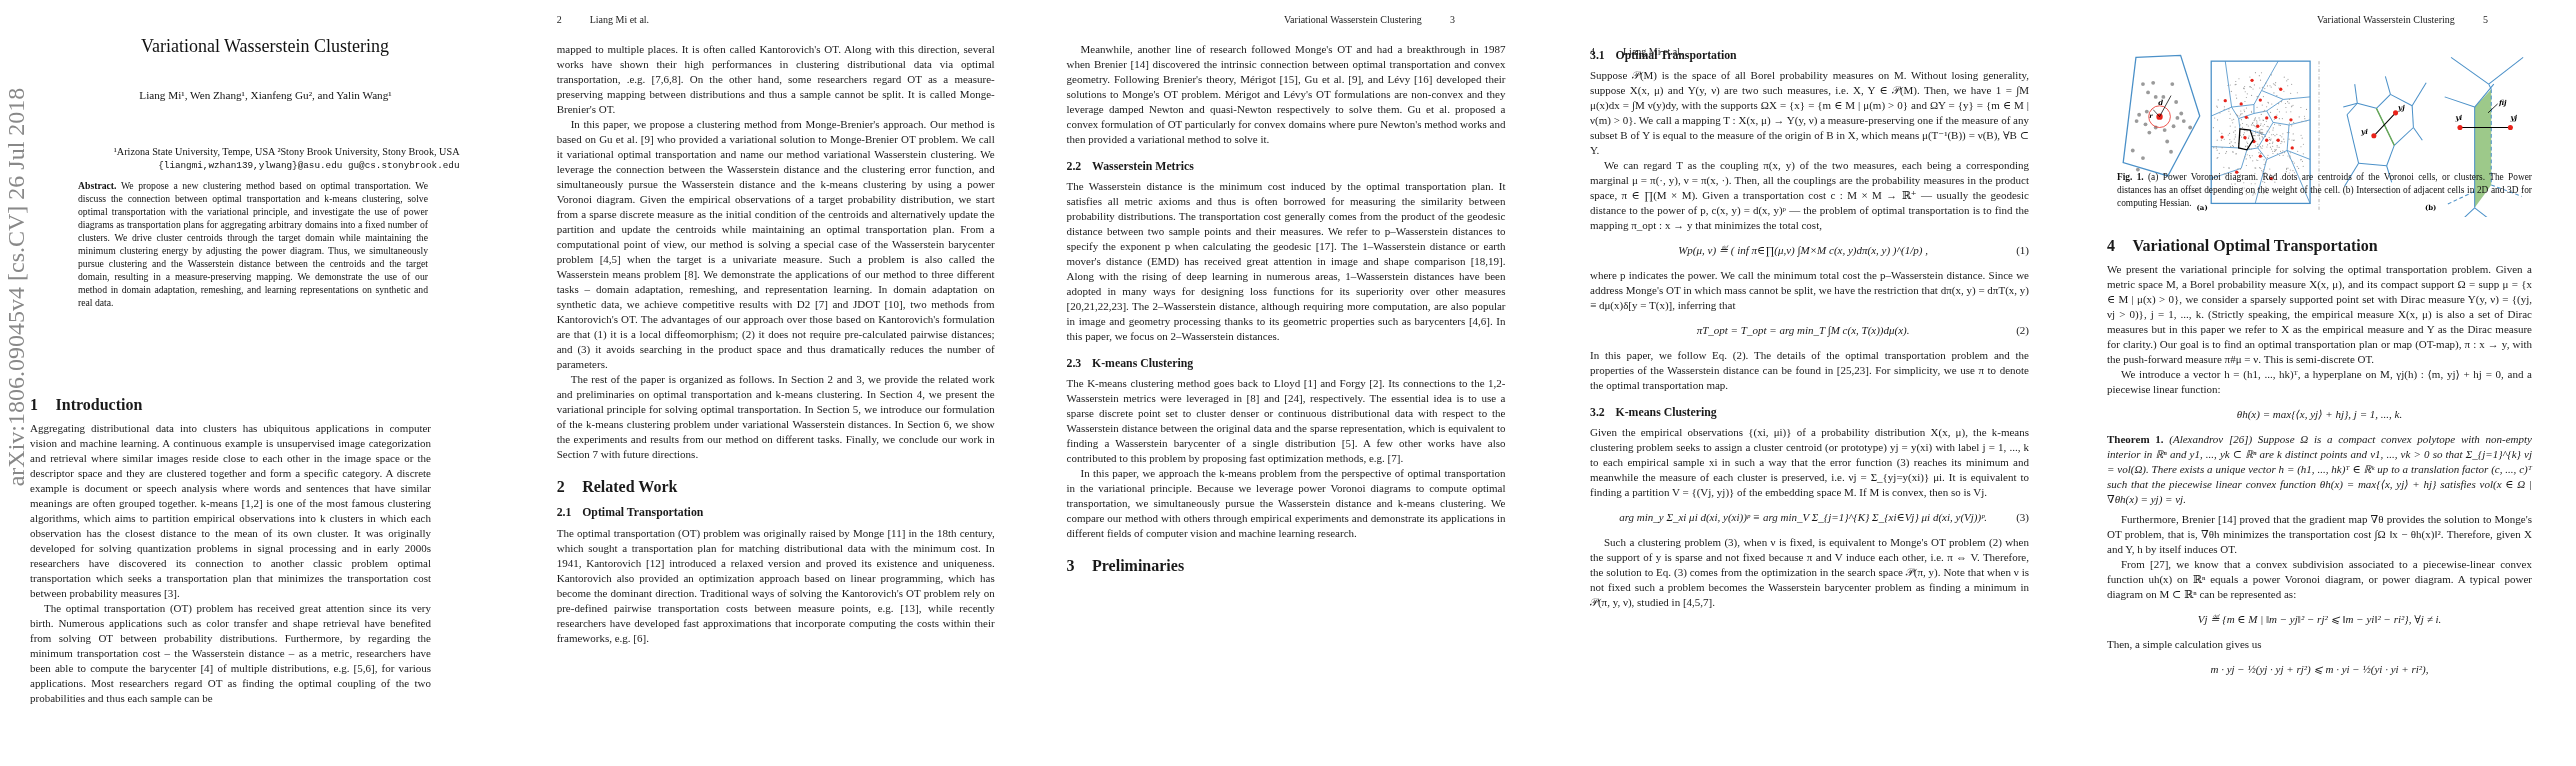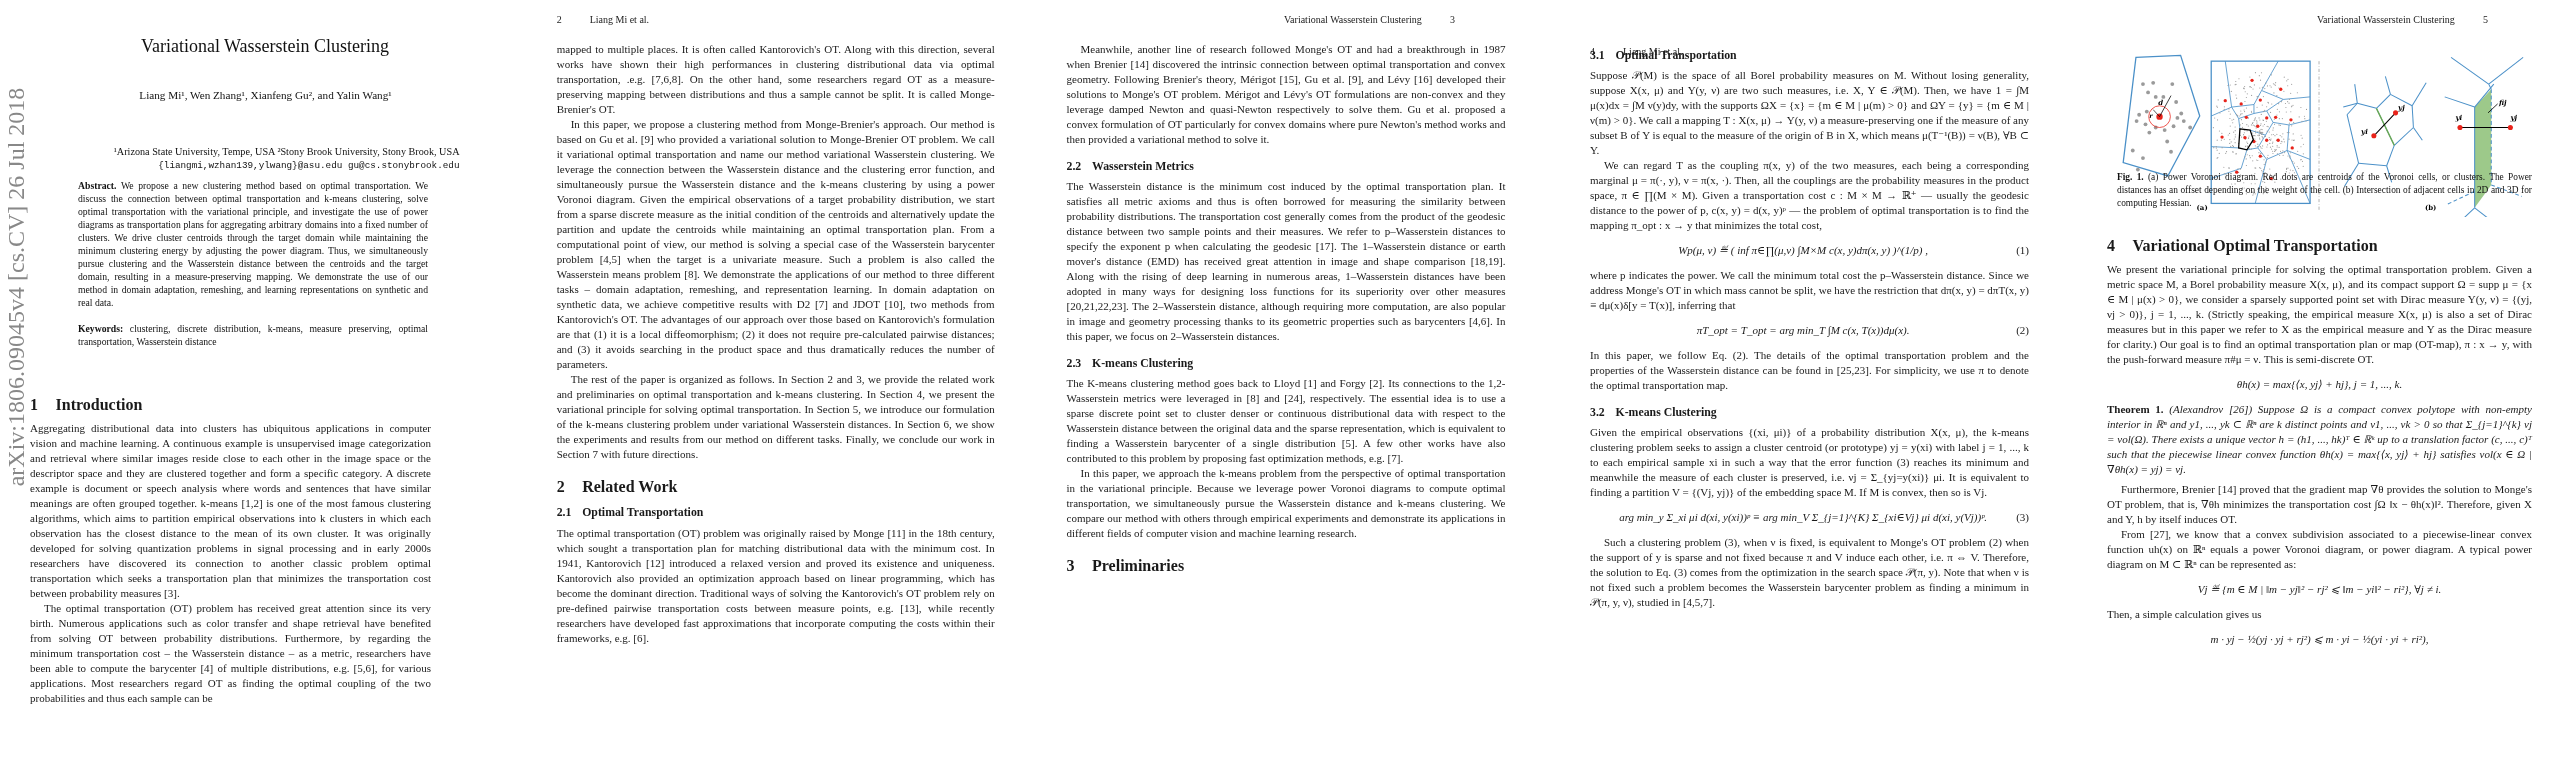--- a/index.html
+++ b/index.html
@@ -40,21 +40,20 @@
       <span>arXiv:1806.09045v4  [cs.CV]  26 Jul 2018</span>
     </div>
   <div class="title">Variational Wasserstein Clustering</div>
   <div class="authors">Liang Mi¹, Wen Zhang¹, Xianfeng Gu², and Yalin Wang¹</div>
   <div class="affil">
     <div>¹Arizona State University, Tempe, USA   ²Stony Brook University, Stony Brook, USA</div>
     <div class="mono">{liangmi,wzhan139,ylwang}@asu.edu    gu@cs.stonybrook.edu</div>
   </div>
   <div class="abstract">
     <div><b>Abstract.</b> <span>We propose a new clustering method based on optimal transportation. We discuss the connection between optimal transportation and k-means clustering, solve optimal transportation with the variational principle, and investigate the use of power diagrams as transportation plans for aggregating arbitrary domains into a fixed number of clusters. We drive cluster centroids through the target domain while maintaining the minimum clustering energy by adjusting the power diagram. Thus, we simultaneously pursue clustering and the Wasserstein distance between the centroids and the target domain, resulting in a measure-preserving mapping. We demonstrate the use of our method in domain adaptation, remeshing, and learning representations on synthetic and real data.</span></div>
-    <div class="keywords"><b>Keywords:</b> <span>clustering, discrete distribution, k-means, measure preserving, optimal transportation, Wasserstein distance</span></div>
   </div>
   <div class="col" style="left:30px;top:380px;width:401px;">
     <div class="sec"><span class="n">1</span><span>Introduction</span></div>
     <p>Aggregating distributional data into clusters has ubiquitous applications in computer vision and machine learning. A continuous example is unsupervised image categorization and retrieval where similar images reside close to each other in the image space or the descriptor space and they are clustered together and form a specific category. A discrete example is document or speech analysis where words and sentences that have similar meanings are often grouped together. k-means [1,2] is one of the most famous clustering algorithms, which aims to partition empirical observations into k clusters in which each observation has the closest distance to the mean of its own cluster. It was originally developed for solving quantization problems in signal processing and in early 2000s researchers have discovered its connection to another classic problem optimal transportation which seeks a transportation plan that minimizes the transportation cost between probability measures [3].</p>
     <p class="ind">The optimal transportation (OT) problem has received great attention since its very birth. Numerous applications such as color transfer and shape retrieval have benefited from solving OT between probability distributions. Furthermore, by regarding the minimum transportation cost – the Wasserstein distance – as a metric, researchers have been able to compute the barycenter [4] of multiple distributions, e.g. [5,6], for various applications. Most researchers regard OT as finding the optimal coupling of the two probabilities and thus each sample can be</p>
   </div>
 </div>
 
 <div class="page" style="left:549px;width:492px;">
   <div class="runhead" style="left:7.7px;">
@@ -685,20 +684,21 @@
 </svg>
 
 <div class="caption">
   <b>Fig. 1.</b>
   <span>(a) Power Voronoi diagram. Red dots are centroids of the Voronoi cells, or clusters. The Power distances has an offset depending on the weight of the cell. (b) Intersection of adjacent cells in 2D and 3D for computing Hessian.</span>
 </div>
 
 <div class="col" style="left:2107px;top:221px;width:425px;">
   <div class="sec"><span class="n">4</span><span>Variational Optimal Transportation</span></div>
   <p>We present the variational principle for solving the optimal transportation problem. Given a metric space M, a Borel probability measure X(x, μ), and its compact support Ω = supp μ = {x ∈ M | μ(x) &gt; 0}, we consider a sparsely supported point set with Dirac measure Y(y, ν) = {(yj, νj &gt; 0)}, j = 1, ..., k. (Strictly speaking, the empirical measure X(x, μ) is also a set of Dirac measures but in this paper we refer to X as the empirical measure and Y as the Dirac measure for clarity.) Our goal is to find an optimal transportation plan or map (OT-map), π : x → y, with the push-forward measure π#μ = ν. This is semi-discrete OT.</p>
+  <p class="ind">We introduce a vector h = (h1, ..., hk)ᵀ, a hyperplane on M, γj(h) : ⟨m, yj⟩ + hj = 0, and a piecewise linear function:</p>
   <div class="eq">
       <span class="body">θh(x) = max{⟨x, yj⟩ + hj}, j = 1, ..., k.</span>
     </div>
   <p class="theorem"><b>Theorem 1.</b> <i>(Alexandrov [26]) Suppose Ω is a compact convex polytope with non-empty interior in ℝⁿ and y1, ..., yk ⊂ ℝⁿ are k distinct points and ν1, ..., νk &gt; 0 so that Σ_{j=1}^{k} νj = vol(Ω). There exists a unique vector h = (h1, ..., hk)ᵀ ∈ ℝᵏ up to a translation factor (c, ..., c)ᵀ such that the piecewise linear convex function θh(x) = max{⟨x, yj⟩ + hj} satisfies vol(x ∈ Ω | ∇θh(x) = yj) = νj.</i></p>
   <p class="ind" style="margin-top:5.1px;">Furthermore, Brenier [14] proved that the gradient map ∇θ provides the solution to Monge's OT problem, that is, ∇θh minimizes the transportation cost ∫Ω ‖x − θh(x)‖². Therefore, given X and Y, h by itself induces OT.</p>
   <p class="ind">From [27], we know that a convex subdivision associated to a piecewise-linear convex function uh(x) on ℝⁿ equals a power Voronoi diagram, or power diagram. A typical power diagram on M ⊂ ℝⁿ can be represented as:</p>
   <div class="eq">
       <span class="body">Vj ≝ {m ∈ M | ‖m − yj‖² − rj² ⩽ ‖m − yi‖² − ri²}, ∀j ≠ i.</span>
     </div>
   <p>Then, a simple calculation gives us</p>

